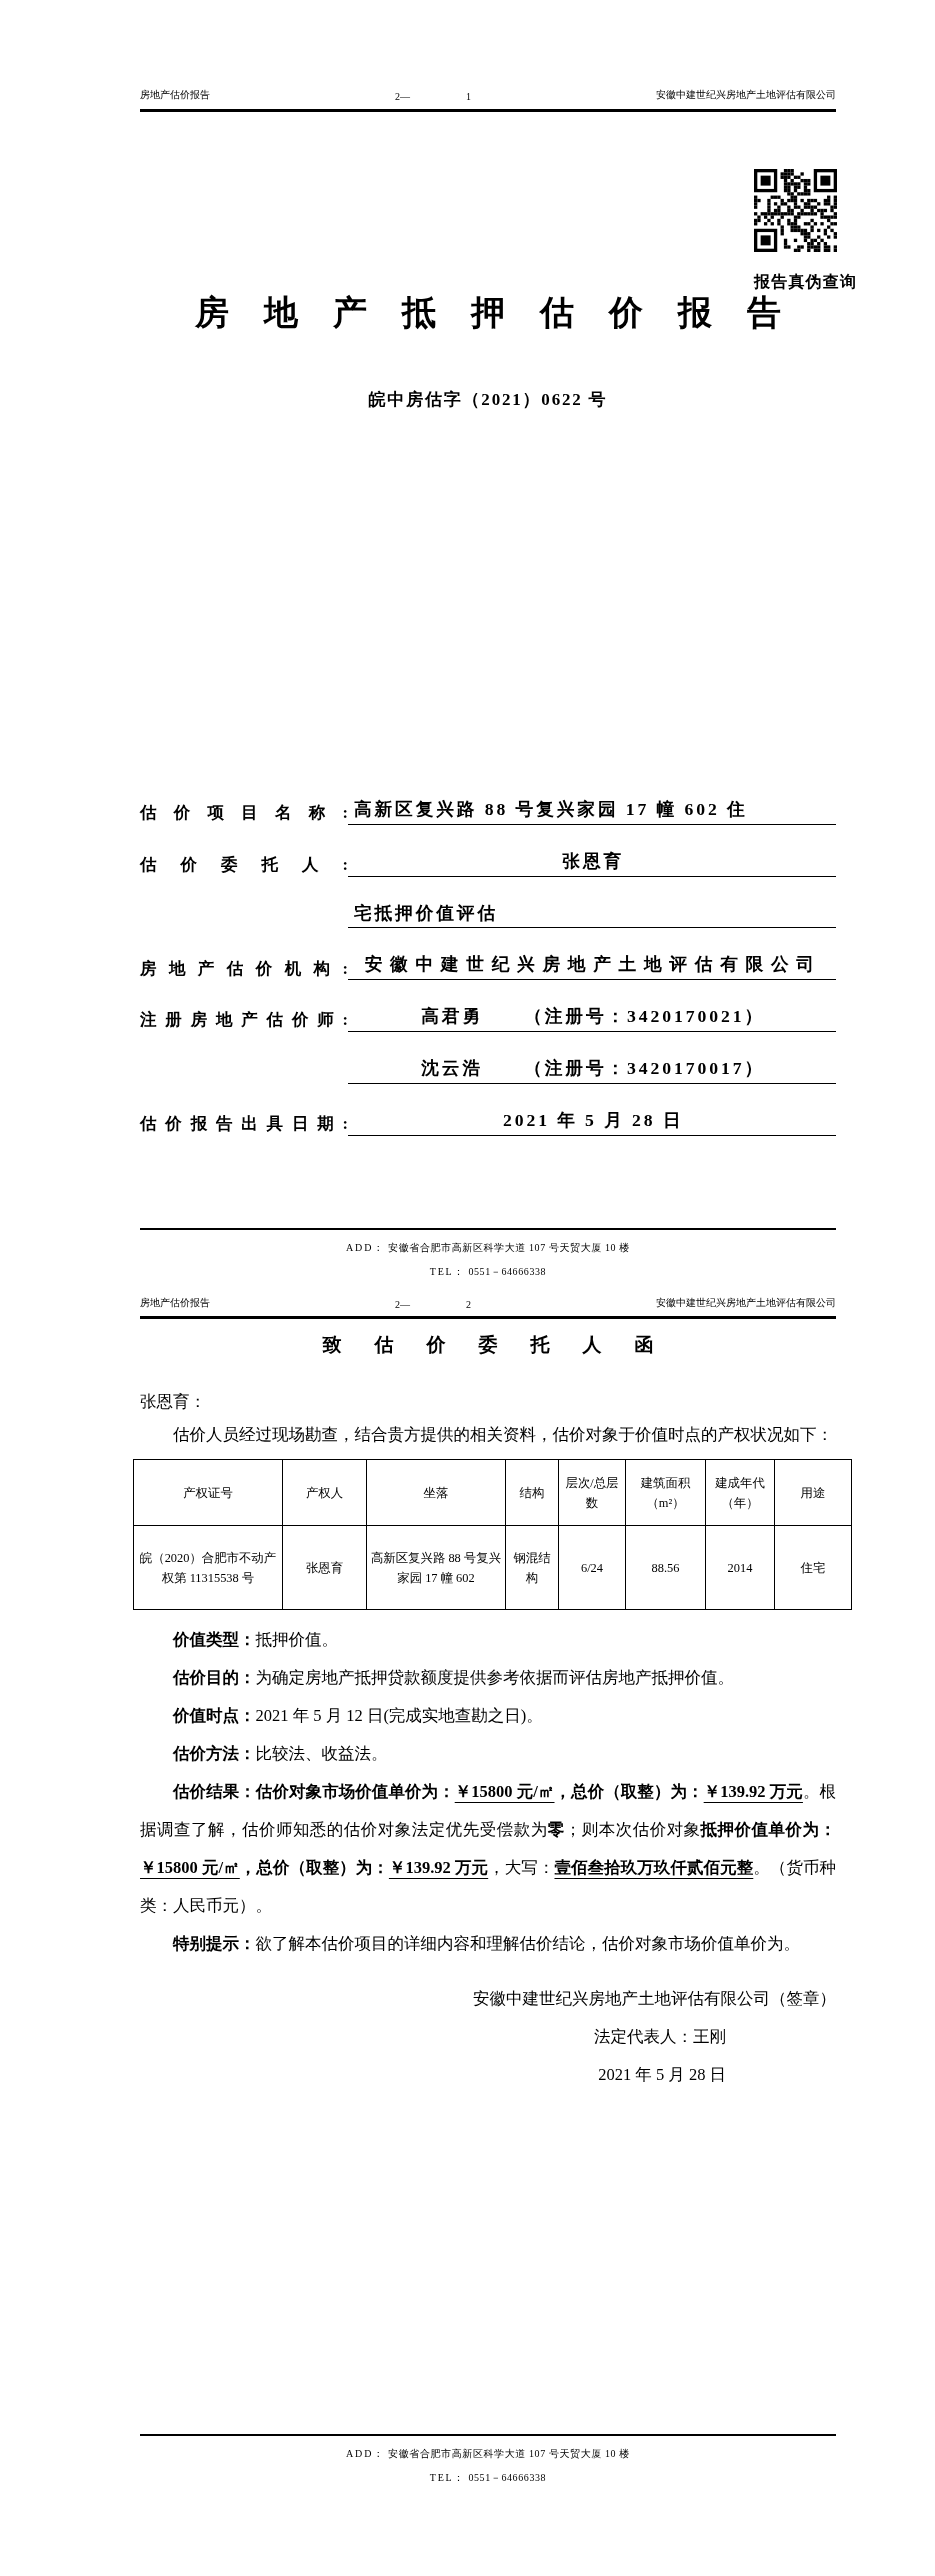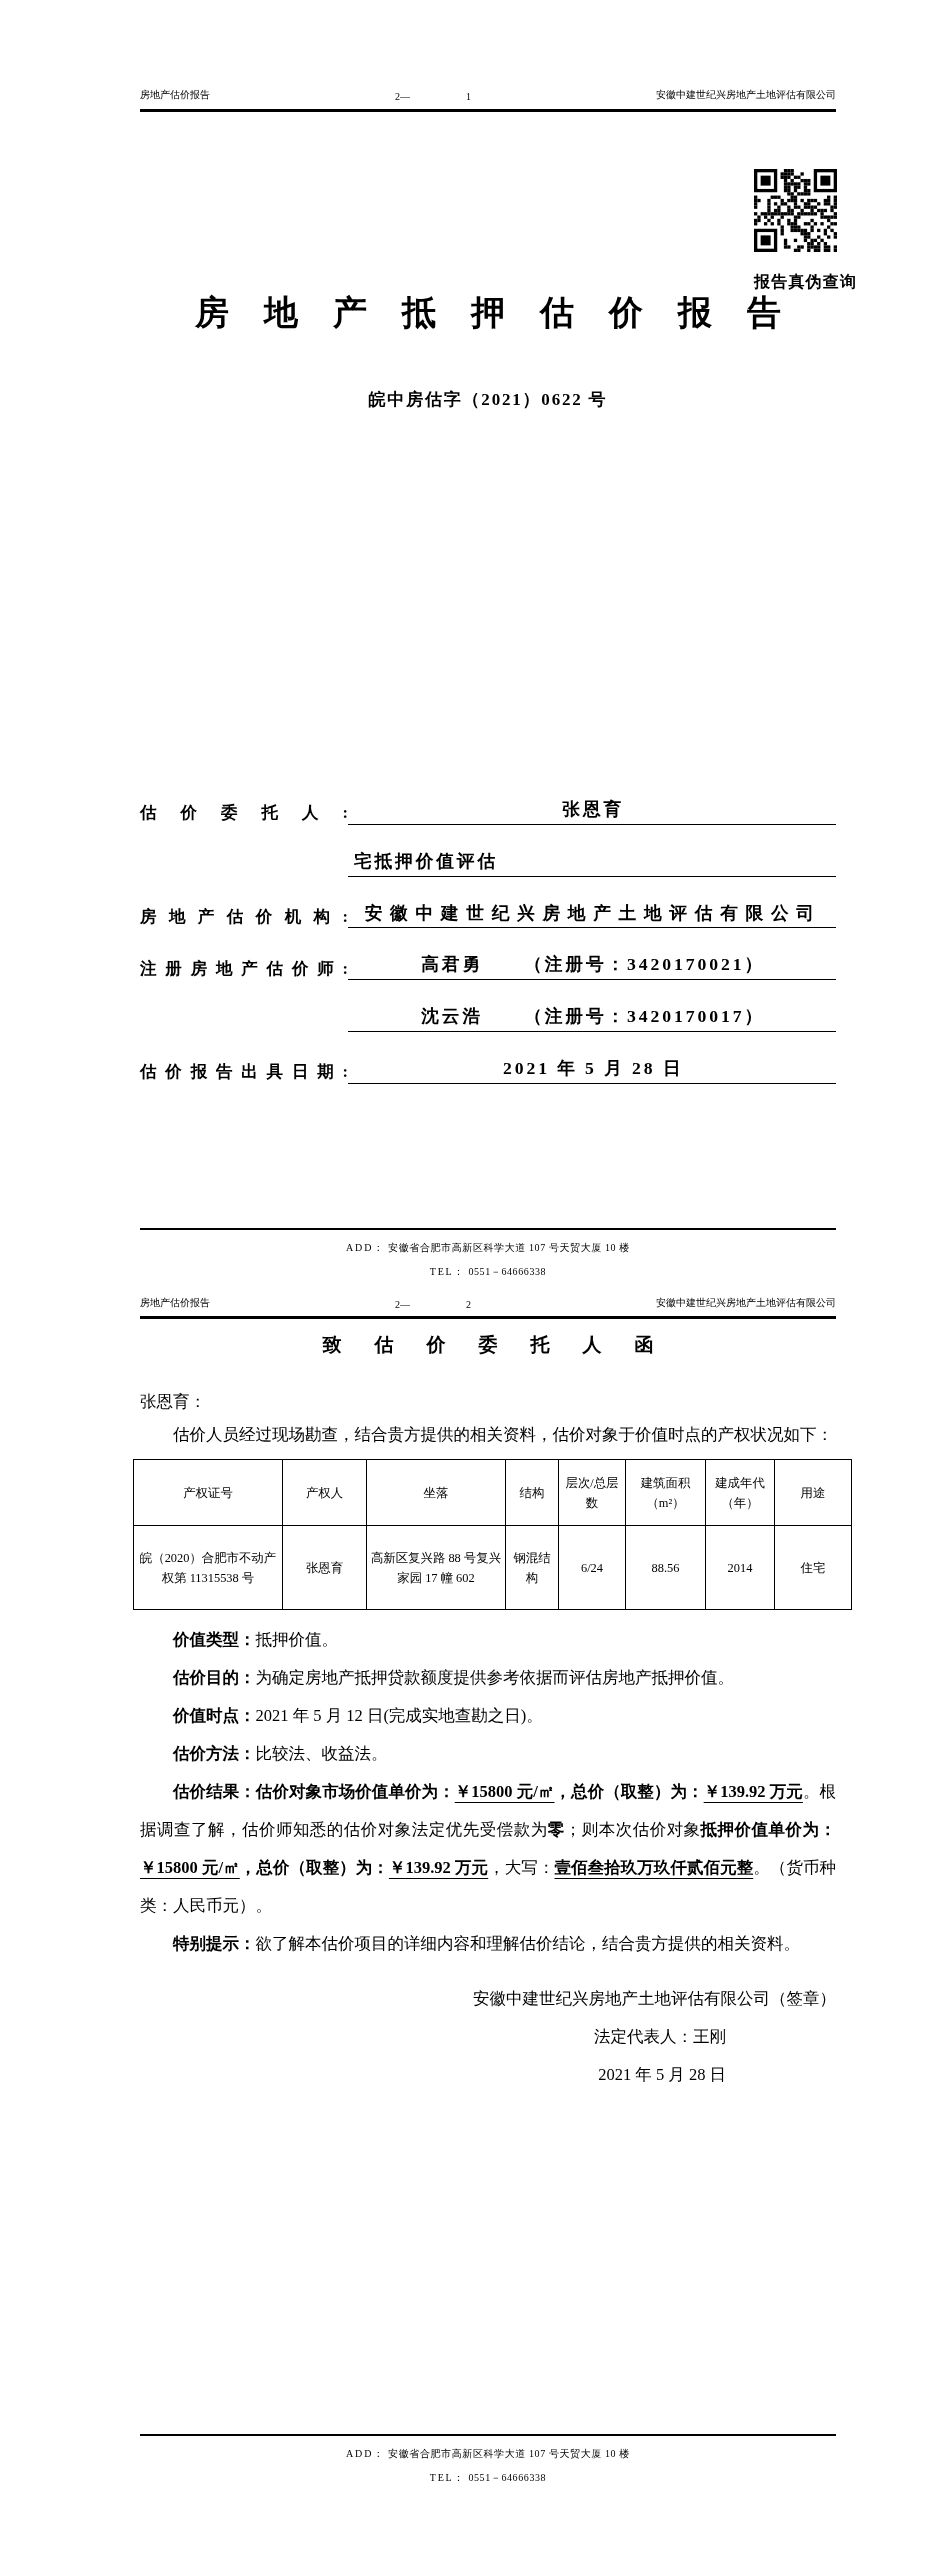--- a/index.html
+++ b/index.html
@@ -282,20 +282,24 @@
       <rect x="11.28" y="112.8" width="16.919999999999998" height="16.919999999999998"></rect>
     </svg>
   <div class="qrcap">报告真伪查询</div>
 </div>
 
 <div class="abs content-x doc-title">房地产抵押估价报告</div>
 <div class="abs content-x doc-no">皖中房估字（2021）0622 号</div>
 
 <div class="abs content-x form">
   <div class="frow">
+    <div class="flabel">估价项目名称:</div>
+    <div class="fvalue">高新区复兴路 88 号复兴家园 17 幢 602 住</div>
+  </div>
+  <div class="frow">
     <div class="flabel">估价委托人:</div>
     <div class="fvalue c">张恩育</div>
   </div>
   <div class="frow">
     <div class="flabel"></div>
     <div class="fvalue">宅抵押价值评估</div>
   </div>
   <div class="frow">
     <div class="flabel">房地产估价机构:</div>
     <div class="fvalue c wide">安徽中建世纪兴房地产土地评估有限公司</div>
@@ -373,21 +377,21 @@
       </tr>
     </tbody>
   </table>
 
   <div class="items">
     <p class="item"><span class="b">价值类型：</span><span>抵押价值。</span></p>
     <p class="item"><span class="b">估价目的：</span><span>为确定房地产抵押贷款额度提供参考依据而评估房地产抵押价值。</span></p>
     <p class="item"><span class="b">价值时点：</span><span>2021 年 5 月 12 日(完成实地查勘之日)。</span></p>
     <p class="item"><span class="b">估价方法：</span><span>比较法、收益法。</span></p>
     <p class="item"><span class="b">估价结果：</span><span class="b">估价对象市场价值单价为：</span><span class="b u">￥15800 元/㎡</span><span class="b">，总价（取整）为：</span><span class="b u">￥139.92 万元</span><span>。根据调查了解，估价师知悉的估价对象法定优先受偿款为</span><span class="b">零</span><span>；则本次估价对象</span><span class="b">抵押价值单价为：</span><span class="b u">￥15800 元/㎡</span><span class="b">，总价（取整）为：</span><span class="b u">￥139.92 万元</span><span>，大写：</span><span class="b u">壹佰叁拾玖万玖仟贰佰元整</span><span>。（货币种类：人民币元）。</span></p>
-    <p class="item"><span class="b">特别提示：</span><span>欲了解本估价项目的详细内容和理解估价结论，结合贵方提供的相关资料。</span></p>
+    <p class="item"><span class="b">特别提示：</span><span>欲了解本估价项目的详细内容和理解估价结论，估价对象市场价值单价为。</span></p>
   </div>
 
   <div class="sig">
     <span style="display:block;">安徽中建世纪兴房地产土地评估有限公司（签章）</span>
     <span class="pad">法定代表人：王刚</span>
     <span class="pad">2021 年 5 月 28 日</span>
   </div>
 </div>
 
 <div class="rule" style="top:2434px;height:2.4px;"></div>

